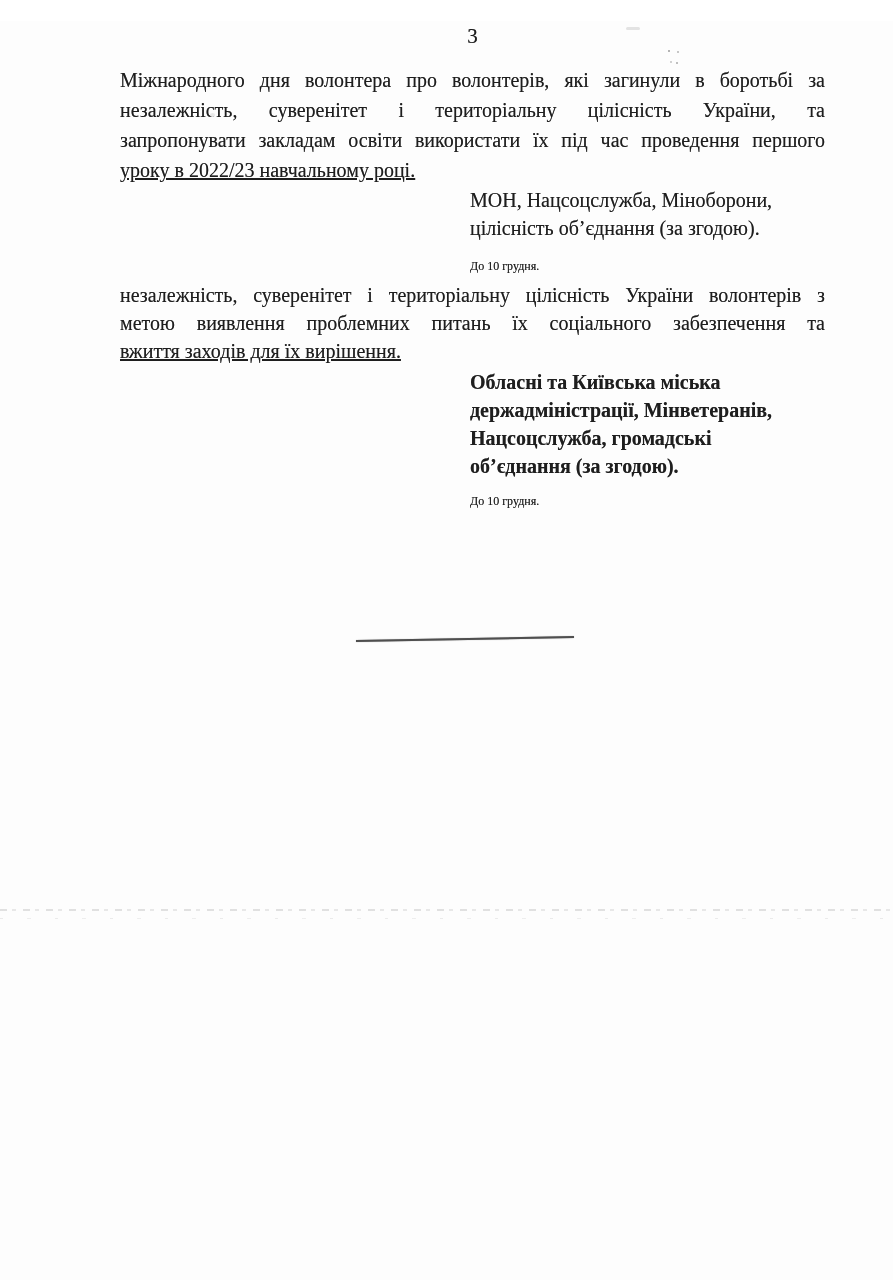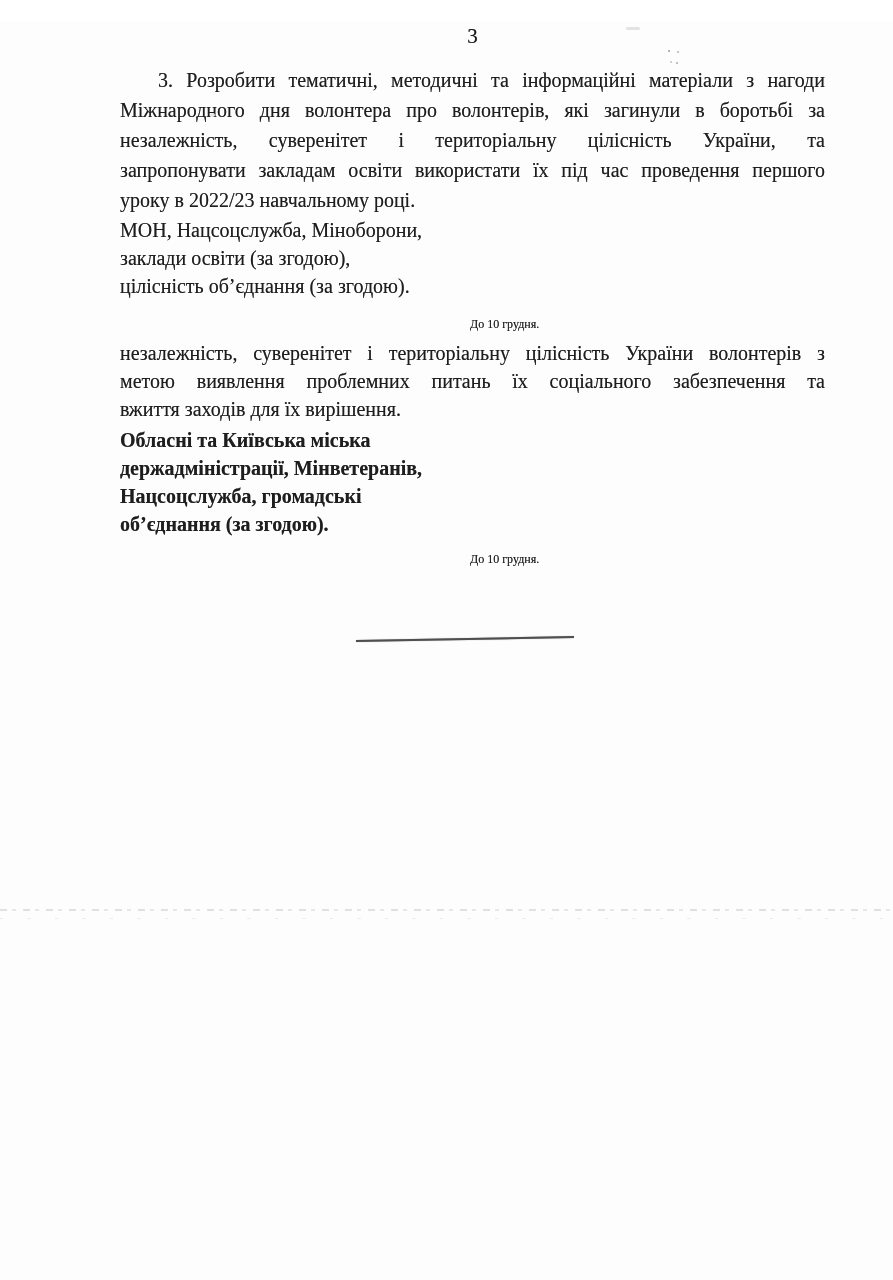--- a/index.html
+++ b/index.html
@@ -41,24 +41,26 @@
   }
   .para.tight .doc-line {
     line-height: 28px;
   }
   .para .doc-line.first {
     padding-left: 38px;
   }
   .para .doc-line.last {
     text-align: right;
     text-align-last: left;
+    text-decoration: underline;
   }
   .para3 { margin-top: 14px; }
   .para4 { margin-top: 1px; }
   .resp-block {
+    margin-left: 350px;
     font-size: 20px;
   }
   .resp-block .doc-line {
     line-height: 28px;
     white-space: nowrap;
   }
   .resp1 { margin-top: 1px; }
   .resp2 { margin-top: 3px; font-weight: bold; }
   .deadline {
     margin-left: 350px;
@@ -135,30 +137,28 @@
   }
 </style>
 </head>
 <body>
 
 <div class="page">
 
   <div class="page-number">3</div>
 
   <div class="para para3">
-    <div class="doc-line first">3. Розробити тематичні, методичні та інформаційні матеріали з нагоди</div>
     <div class="doc-line">Міжнародного дня волонтера про волонтерів, які загинули в боротьбі за</div>
     <div class="doc-line">незалежність, суверенітет і територіальну цілісність України, та</div>
     <div class="doc-line">запропонувати закладам освіти використати їх під час проведення першого</div>
     <div class="doc-line last">уроку в 2022/23 навчальному році.</div>
   </div>
 
   <div class="resp-block resp1">
     <div class="doc-line">МОН, Нацсоцслужба, Міноборони,</div>
-    <div class="doc-line">заклади освіти (за згодою),</div>
     <div class="doc-line">цілісність об’єднання (за згодою).</div>
   </div>
 
   <div class="deadline deadline1">До 10 грудня.</div>
 
   <div class="para para4 tight">
     <div class="doc-line">незалежність, суверенітет і територіальну цілісність України волонтерів з</div>
     <div class="doc-line">метою виявлення проблемних питань їх соціального забезпечення та</div>
     <div class="doc-line last">вжиття заходів для їх вирішення.</div>
   </div>

